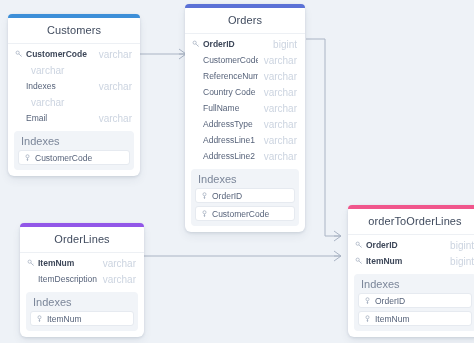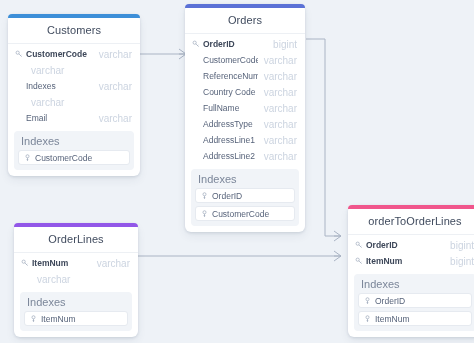--- a/index.html
+++ b/index.html
@@ -267,38 +267,39 @@
           <svg class="ico" width="7" height="8" viewBox="0 0 10 12">
             <circle cx="5" cy="3.4" r="2.3" fill="none" stroke="#9aa6b8" stroke-width="1"></circle>
             <path d="M5,5.8 L5,10.5 M3.6,8.4 L6.2,8.4" stroke="#9aa6b8" stroke-width="1"></path>
           </svg>
         </span>
         <span class="index-label">CustomerCode</span>
       </div>
     </div>
   </div>
 
-  <div class="table-card" style="left:14px; top:223px; width:124px;">
+  <div class="table-card" style="left:20px; top:223px; width:124px;">
     <div class="accent-bar" style="background:#9257e8;"></div>
     <div class="table-title">OrderLines</div>
     <div class="fields">
 
       <div class="field-row">
         <span class="key-slot">
           <svg class="ico" width="8" height="8" viewBox="0 0 12 12">
             <circle cx="4" cy="4" r="2.4" fill="none" stroke="#9aa6b8" stroke-width="1"></circle>
             <path d="M5.7,5.7 L10,10 M8.4,8.4 L9.6,7.2" stroke="#9aa6b8" stroke-width="1" fill="none"></path>
           </svg>
         </span>
         <span class="field-name pk">ItemNum</span>
         <span class="field-type">varchar</span>
       </div>
 
       <div class="field-row">
         <span class="key-slot"></span>
+        <span class="field-name">ItemDescription</span>
         <span class="field-type">varchar</span>
       </div>
     </div>
 
     <div class="indexes-box">
       <div class="indexes-title">Indexes</div>
       <div class="index-row">
         <span>
           <svg class="ico" width="7" height="8" viewBox="0 0 10 12">
             <circle cx="5" cy="3.4" r="2.3" fill="none" stroke="#9aa6b8" stroke-width="1"></circle>

